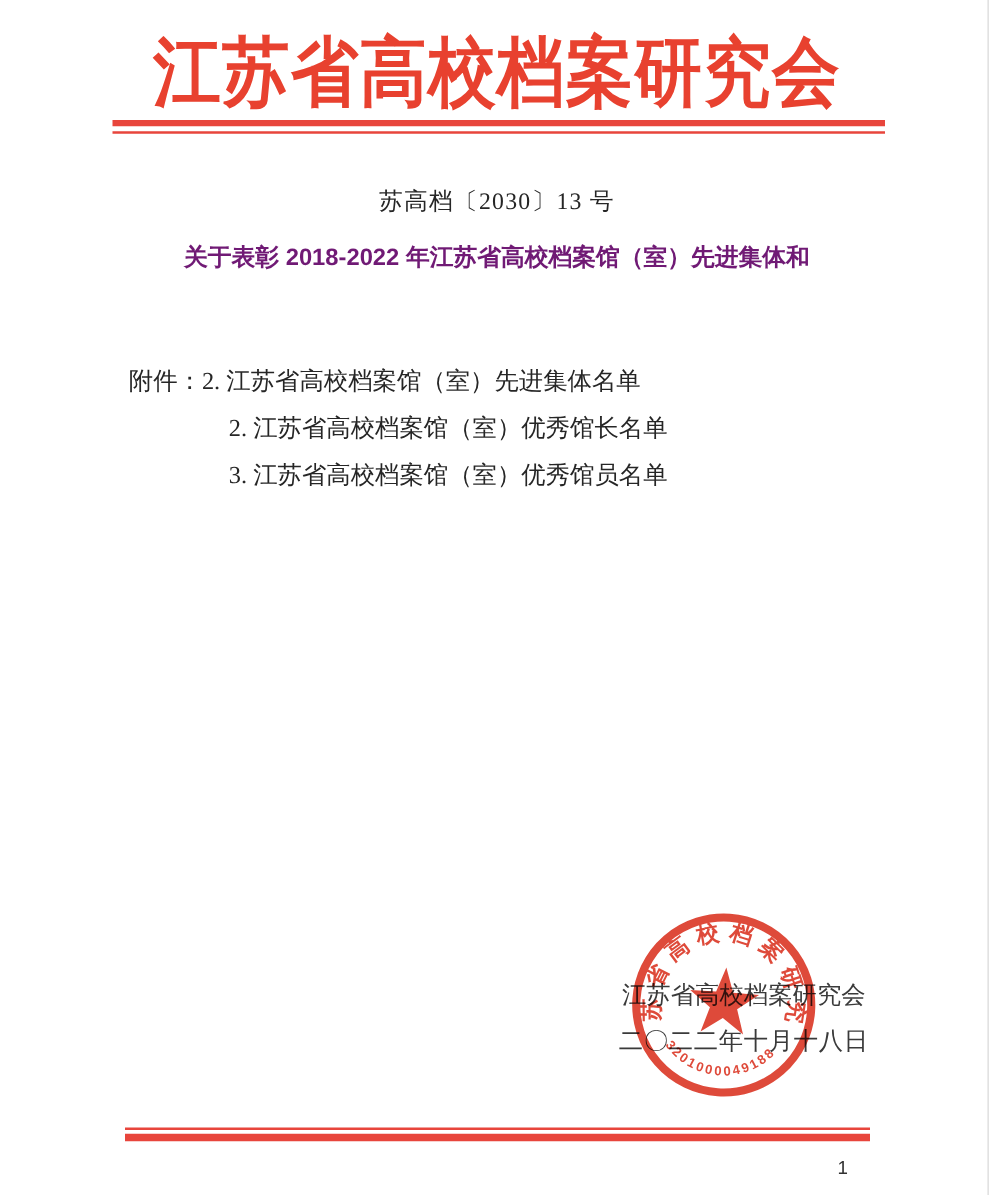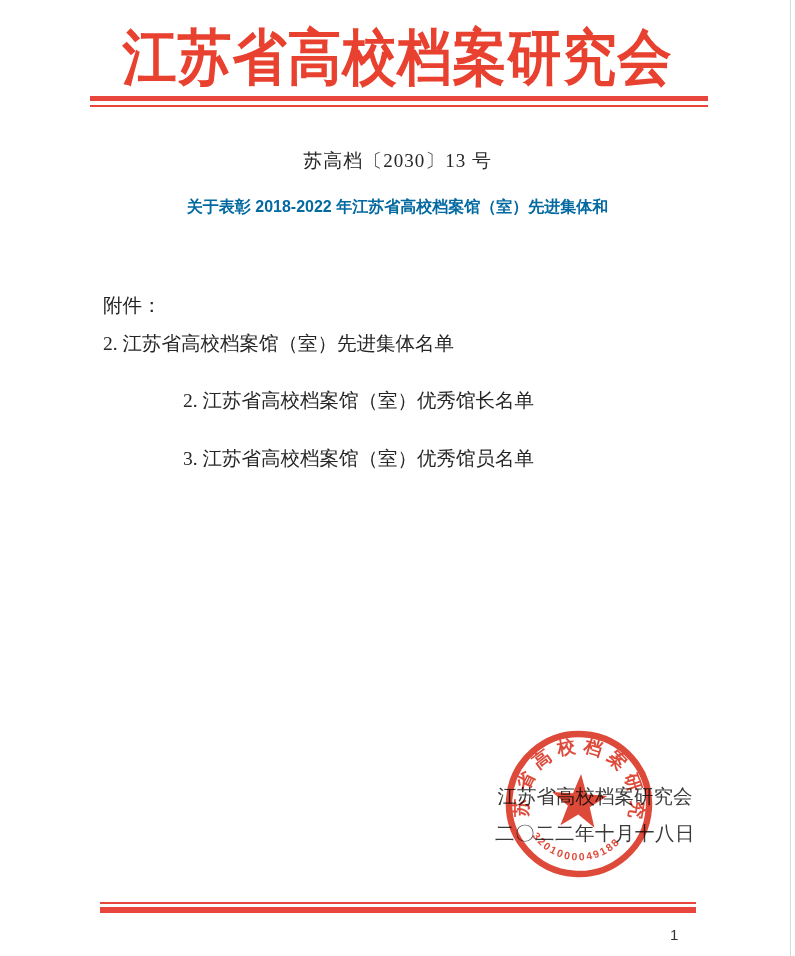--- a/index.html
+++ b/index.html
@@ -65,25 +65,25 @@
     text-align: center;
     font-size: 19px;
     letter-spacing: 1px;
   }
   .doc-title {
     position: absolute;
     top: 188px;
     left: 0;
     width: 100%;
     text-align: center;
-    font-size: 16px;
+    font-size: 19px;
     font-weight: bold;
     line-height: 37px;
     font-family: "Liberation Sans", "DejaVu Sans", sans-serif;
-    color: #0369a1;
+    color: #701a75;
   }
   
   .doc-body {
     position: absolute;
     top: 287px;
     left: 103px;
     width: 592px;
     font-size: 19.5px;
     line-height: 37.5px;
     text-align: justify;
@@ -93,31 +93,29 @@
   }
   .para {
     margin: 0;
     text-indent: 2em;
   }
   .attachments {
     margin-top: 0;
   }
   .attach-row-first {
     display: flex;
-    flex-direction: column;
   }
   .attach-label {
     white-space: nowrap;
   }
   .attach-item {
     white-space: nowrap;
   }
   .attach-item.indented {
     margin-left: 80px;
-    margin-top: 20px;
   }
   
   .signature {
     position: absolute;
     top: 778px;
     right: 100px;
     text-align: center;
     font-size: 19.5px;
     line-height: 37px;
     color: #3a3a3a;

